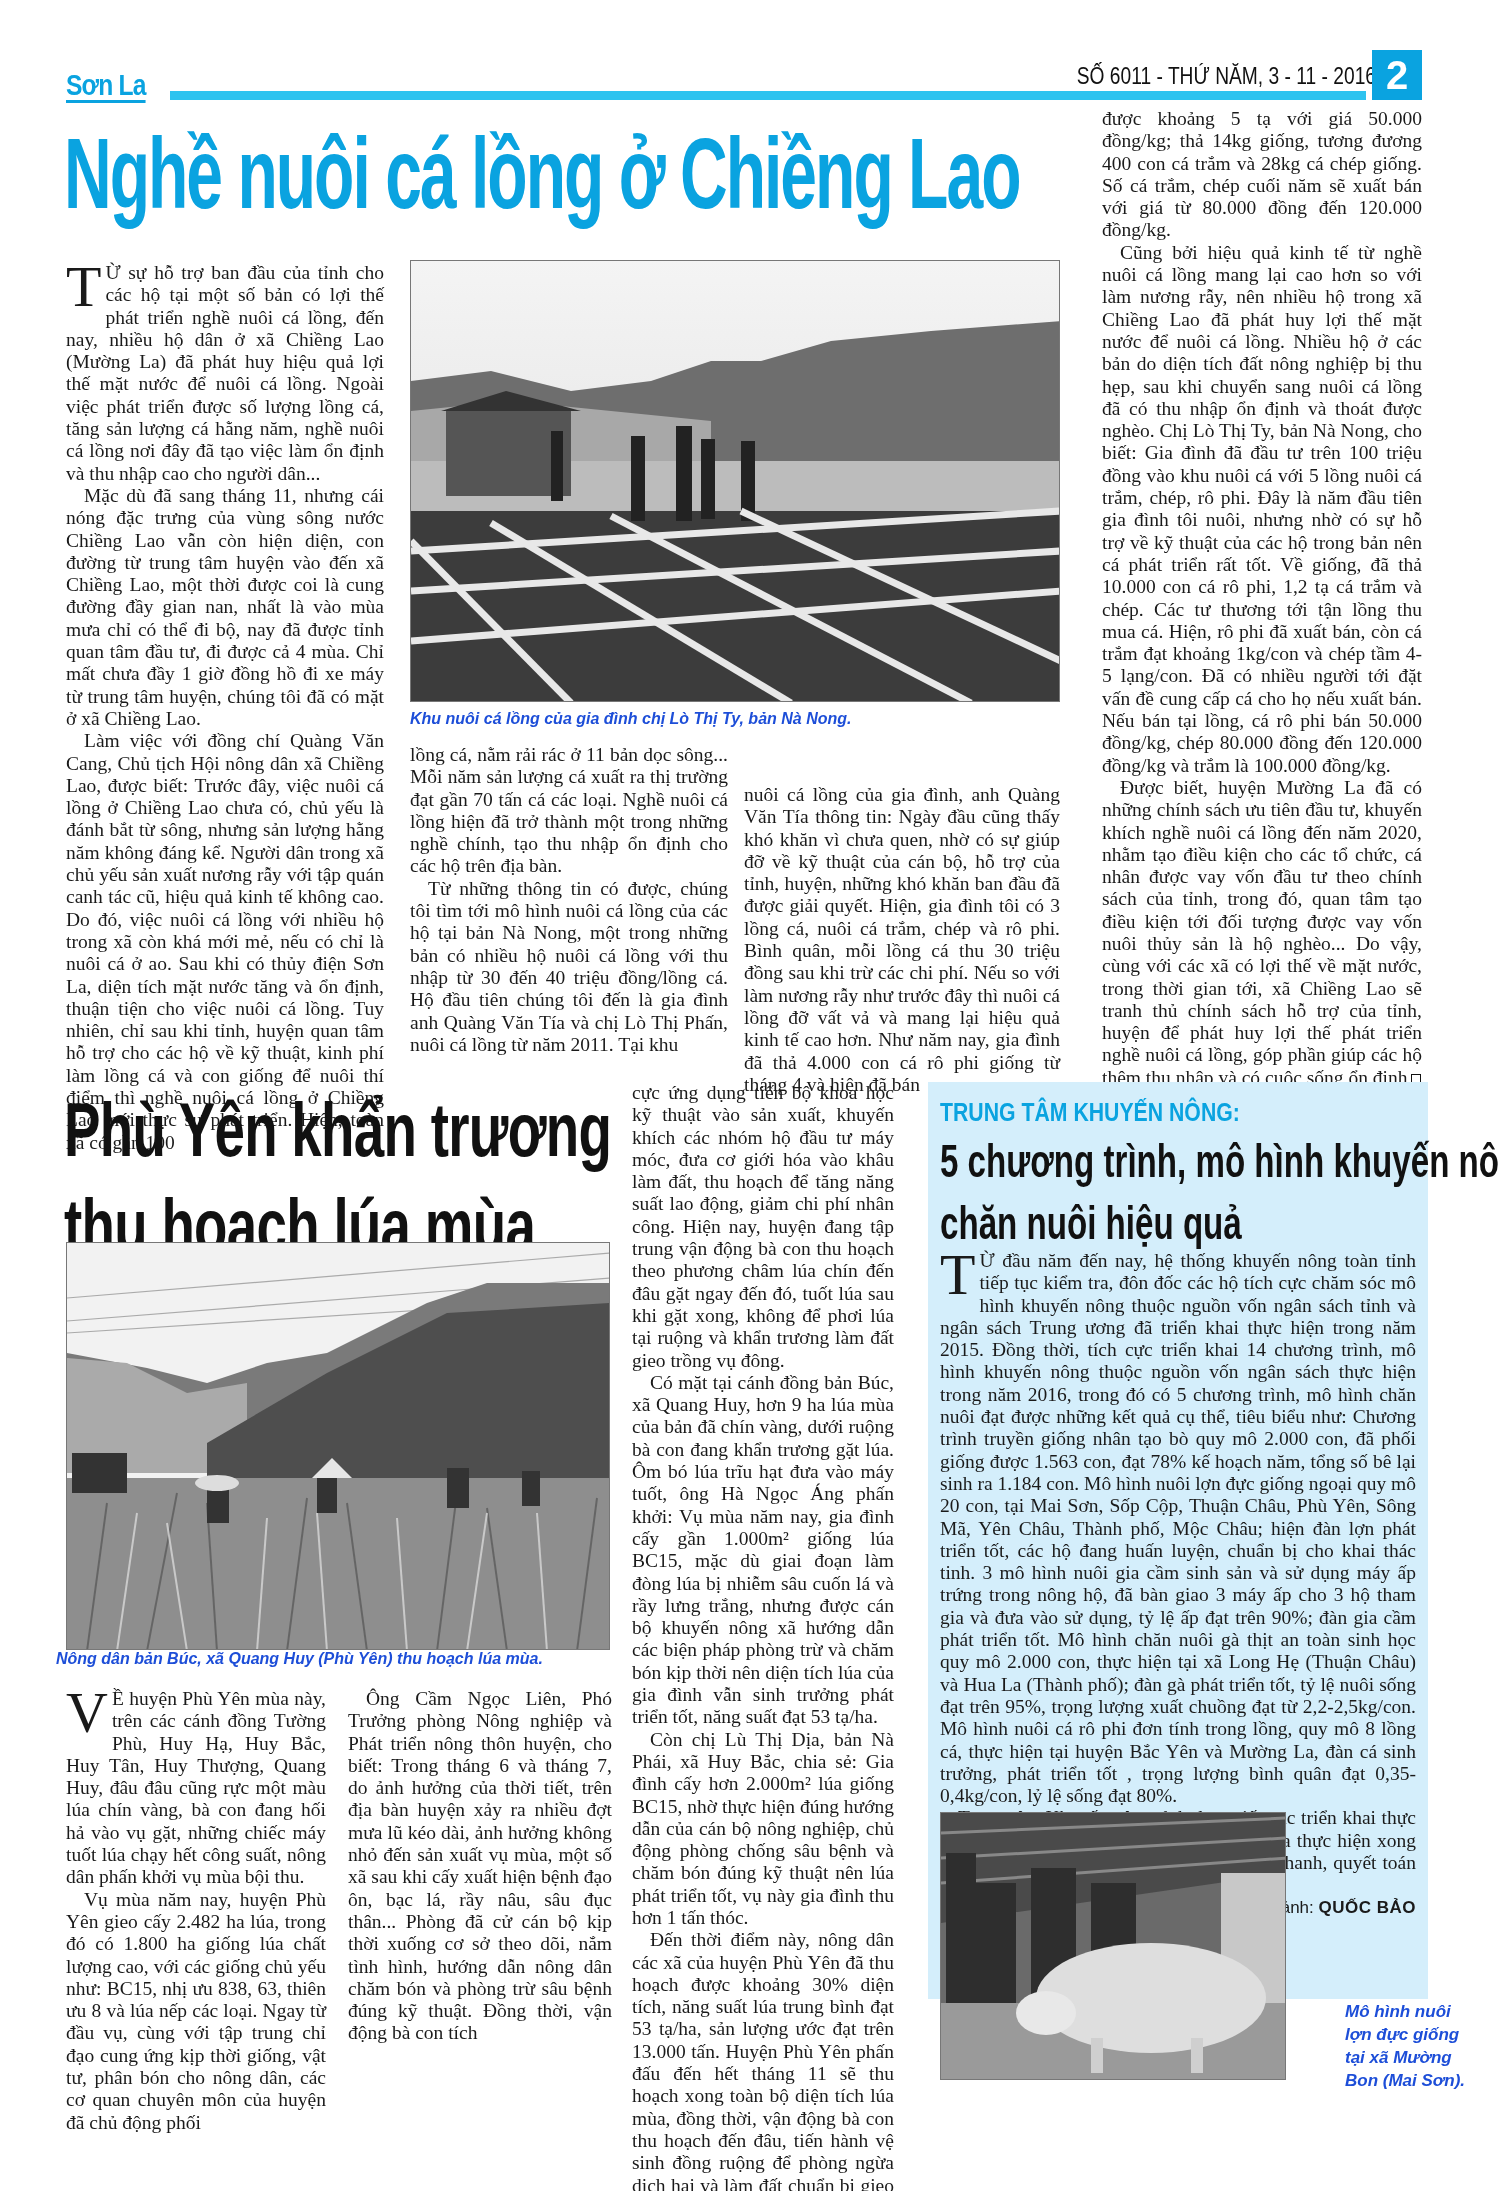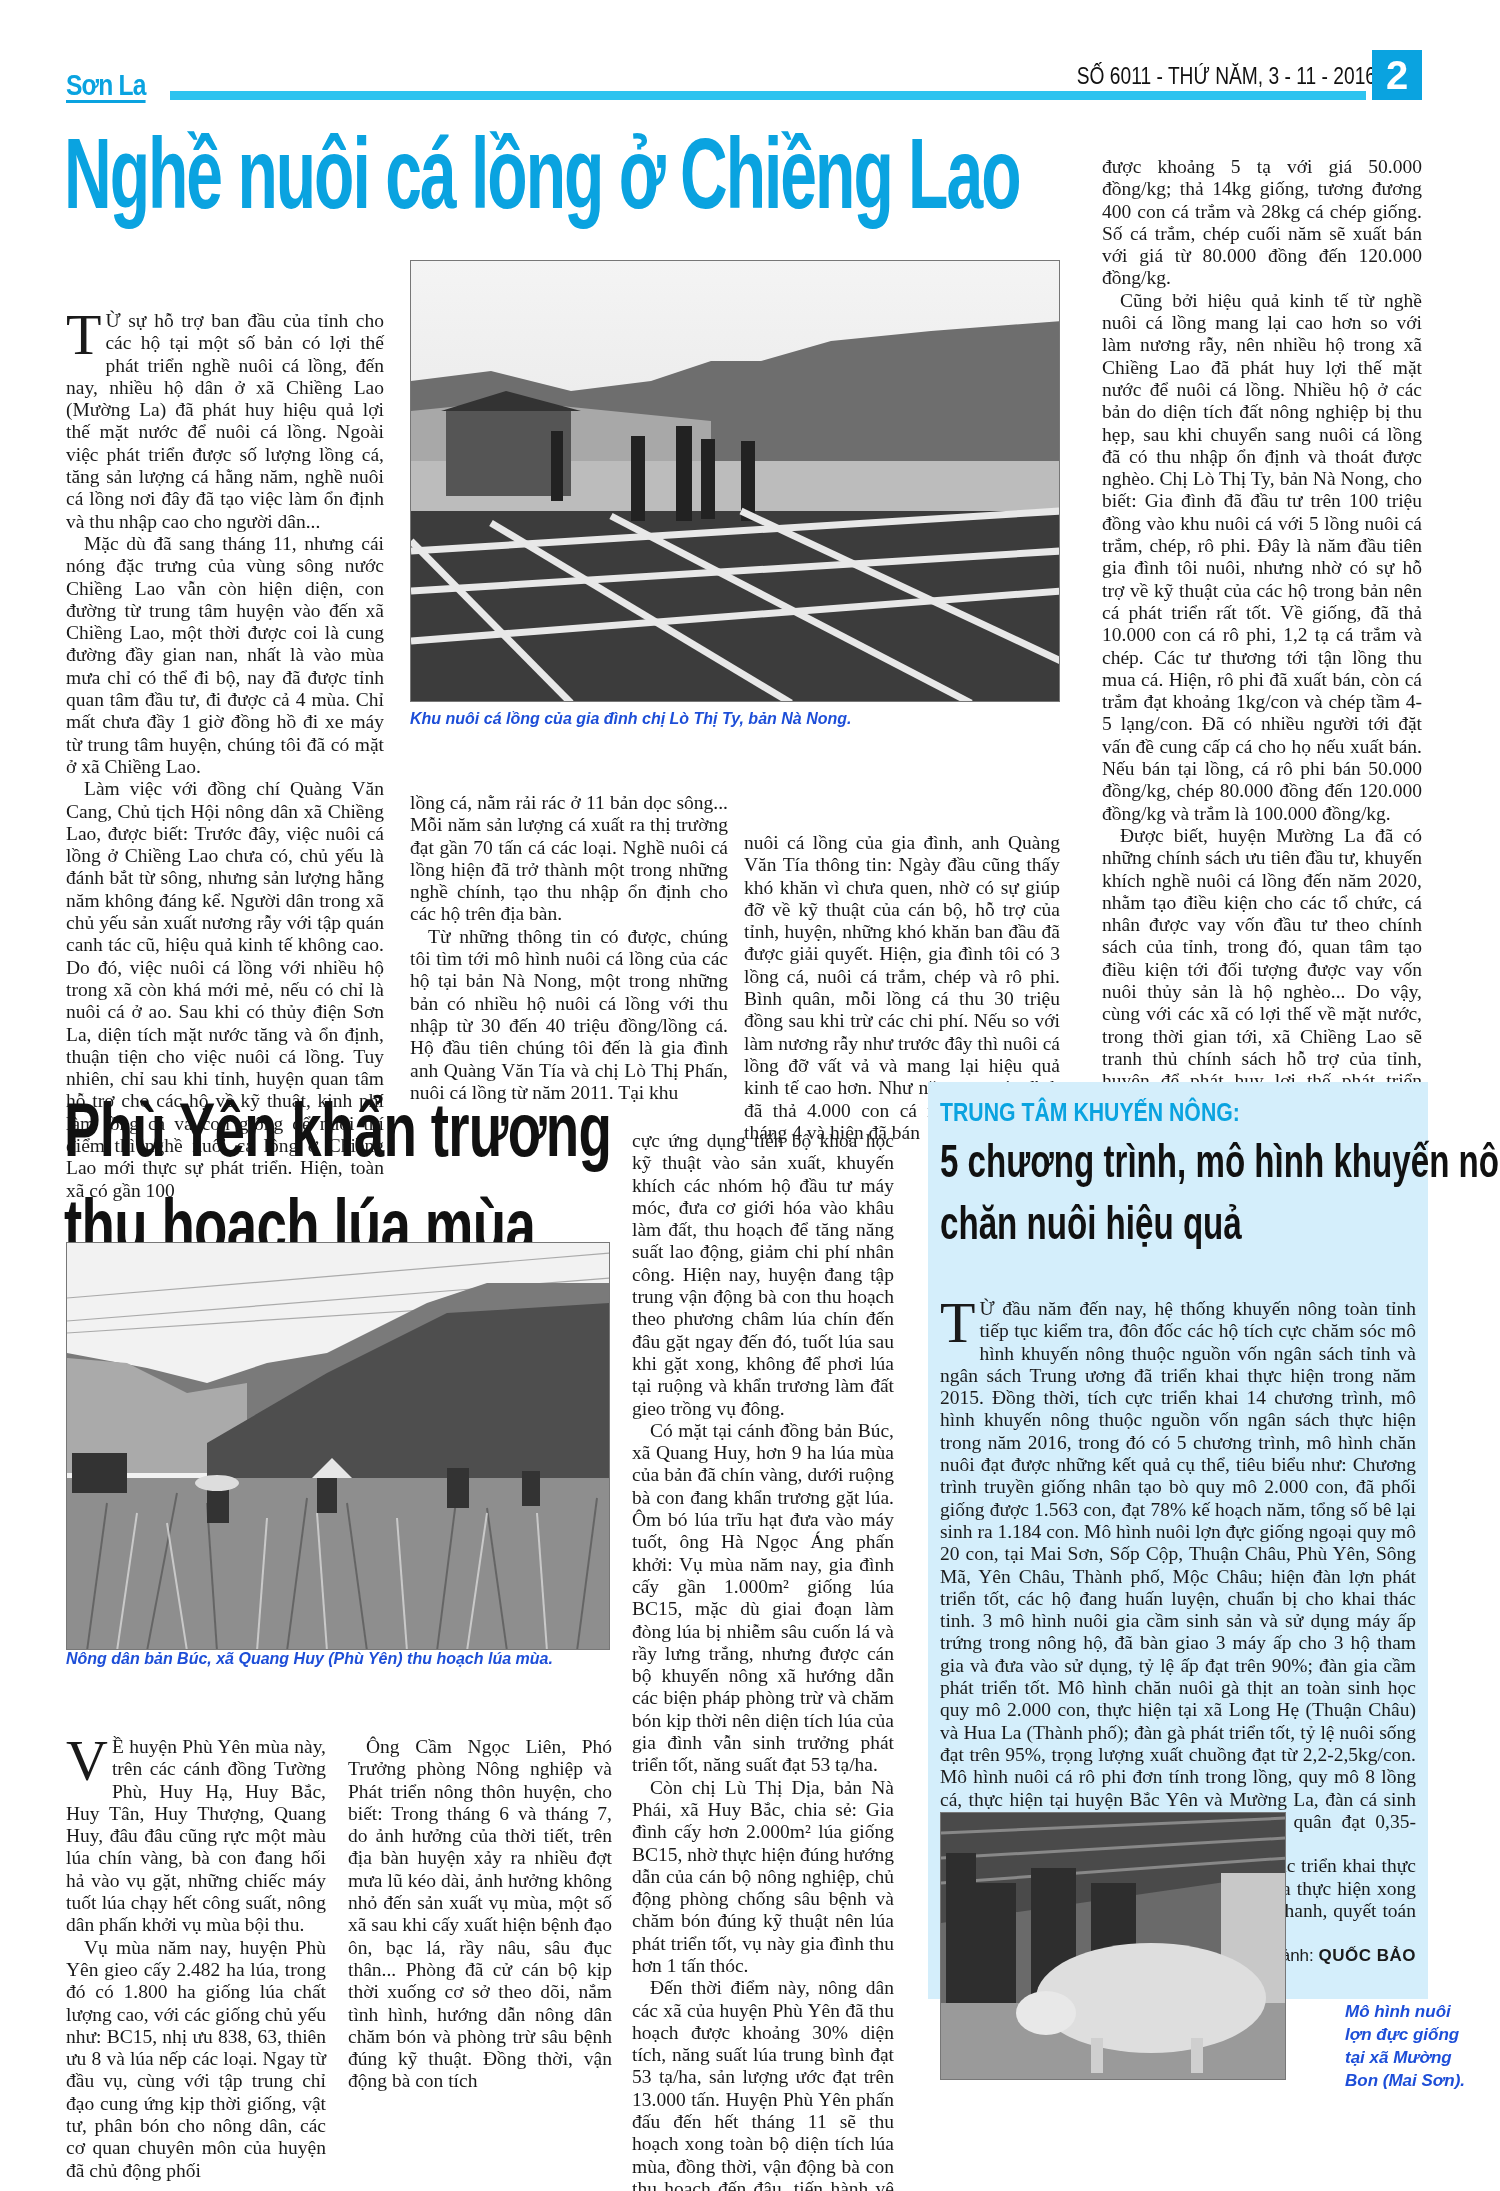--- a/index.html
+++ b/index.html
@@ -9,21 +9,21 @@
 
   
   .section-name { left: 66px; top: 68px; font-family: "Liberation Sans", sans-serif; font-weight: bold; font-size: 30px; color: #0aa3e0; text-decoration: underline; text-underline-offset: 5px; letter-spacing: -1px; transform: scaleX(0.82); transform-origin: left; }
   .header-rule { left: 170px; top: 91px; width: 1196px; height: 9px; background: #2ec3ef; }
   .issue-info { right: 124px; top: 62px; font-family: "Liberation Sans", sans-serif; font-size: 24px; color: #111; transform: scaleX(0.8); transform-origin: right; white-space: nowrap; }
   .page-num { left: 1372px; top: 50px; width: 50px; height: 50px; background: #0aa3e0; color: #fff; font-family: "Liberation Sans", sans-serif; font-weight: bold; font-size: 40px; text-align: center; line-height: 50px; }
 
   
   .headline1 { left: 64px; top: 118px; width: 1010px; font-family: "Liberation Sans", sans-serif; font-weight: bold; font-size: 100px; color: #0aa3e0; letter-spacing: -3px; line-height: 1.1; transform: scaleX(0.66); transform-origin: left; white-space: nowrap; }
 
-  .col { text-align: justify; font-size: 19.5px; line-height: 22.3px; margin-top: 48px; }
+  .col { text-align: justify; font-size: 19.5px; line-height: 22.3px; }
   .col p { text-indent: 18px; }
   .col p.first { text-indent: 0; }
   .dropcap { float: left; font-size: 58px; line-height: 46px; margin: 2px 4px 0 0; }
 
   .photo { background: #888; border: 1px solid #777; overflow: hidden; }
   .caption { font-family: "Liberation Sans", sans-serif; font-style: italic; font-weight: bold; font-size: 16px; color: #1d4ed8; }
   .byline { font-family: "Liberation Sans", sans-serif; font-size: 17px; text-align: right; }
   .byline b { font-weight: bold; letter-spacing: 0.5px; }
   .endmark { display: inline-block; width: 10px; height: 10px; border: 1.5px solid #111; margin-left: 4px; vertical-align: 0; }
 
@@ -141,21 +141,21 @@
         <rect x="140" y="240" width="22" height="40"></rect>
         <rect x="250" y="235" width="20" height="35"></rect>
         <rect x="380" y="225" width="22" height="40"></rect>
         <rect x="455" y="228" width="18" height="35"></rect>
         <rect x="5" y="210" width="55" height="40"></rect>
       </g>
     <polygon points="245,235 265,215 285,235" fill="#e6e6e6"></polygon>
     <ellipse cx="150" cy="240" rx="22" ry="8" fill="#ddd"></ellipse>
   </svg>
 </div>
-<div class="abs caption" style="left:66px; top:1650px;">Nông dân bản Búc, xã Quang Huy (Phù Yên) thu hoạch lúa mùa.</div>
+<div class="abs caption" style="left:56px; top:1650px;">Nông dân bản Búc, xã Quang Huy (Phù Yên) thu hoạch lúa mùa.</div>
 
 <div class="abs col" style="left:66px; top:1688px; width:260px;">
   <p class="first"><span class="dropcap">V</span><span>Ề huyện Phù Yên mùa này, trên các cánh đồng Tường Phù, Huy Hạ, Huy Bắc, Huy Tân, Huy Thượng, Quang Huy, đâu đâu cũng rực một màu lúa chín vàng, bà con đang hối hả vào vụ gặt, những chiếc máy tuốt lúa chạy hết công suất, nông dân phấn khởi vụ mùa bội thu.</span></p>
   <p>Vụ mùa năm nay, huyện Phù Yên gieo cấy 2.482 ha lúa, trong đó có 1.800 ha giống lúa chất lượng cao, với các giống chủ yếu như: BC15, nhị ưu 838, 63, thiên ưu 8 và lúa nếp các loại. Ngay từ đầu vụ, cùng với tập trung chỉ đạo cung ứng kịp thời giống, vật tư, phân bón cho nông dân, các cơ quan chuyên môn của huyện đã chủ động phối</p>
 </div>
 <div class="abs col" style="left:348px; top:1688px; width:264px;">
   <p>Ông Cầm Ngọc Liên, Phó Trưởng phòng Nông nghiệp và Phát triển nông thôn huyện, cho biết: Trong tháng 6 và tháng 7, do ảnh hưởng của thời tiết, trên địa bàn huyện xảy ra nhiều đợt mưa lũ kéo dài, ảnh hưởng không nhỏ đến sản xuất vụ mùa, một số xã sau khi cấy xuất hiện bệnh đạo ôn, bạc lá, rầy nâu, sâu đục thân... Phòng đã cử cán bộ kịp thời xuống cơ sở theo dõi, nắm tình hình, hướng dẫn nông dân chăm bón và phòng trừ sâu bệnh đúng kỹ thuật. Đồng thời, vận động bà con tích</p>
 </div>
 <div class="abs col" style="left:632px; top:1082px; width:262px;">
   <p class="first">cực ứng dụng tiến bộ khoa học kỹ thuật vào sản xuất, khuyến khích các nhóm hộ đầu tư máy móc, đưa cơ giới hóa vào khâu làm đất, thu hoạch để tăng năng suất lao động, giảm chi phí nhân công. Hiện nay, huyện đang tập trung vận động bà con thu hoạch theo phương châm lúa chín đến đâu gặt ngay đến đó, tuốt lúa sau khi gặt xong, không để phơi lúa tại ruộng và khẩn trương làm đất gieo trồng vụ đông.</p>

